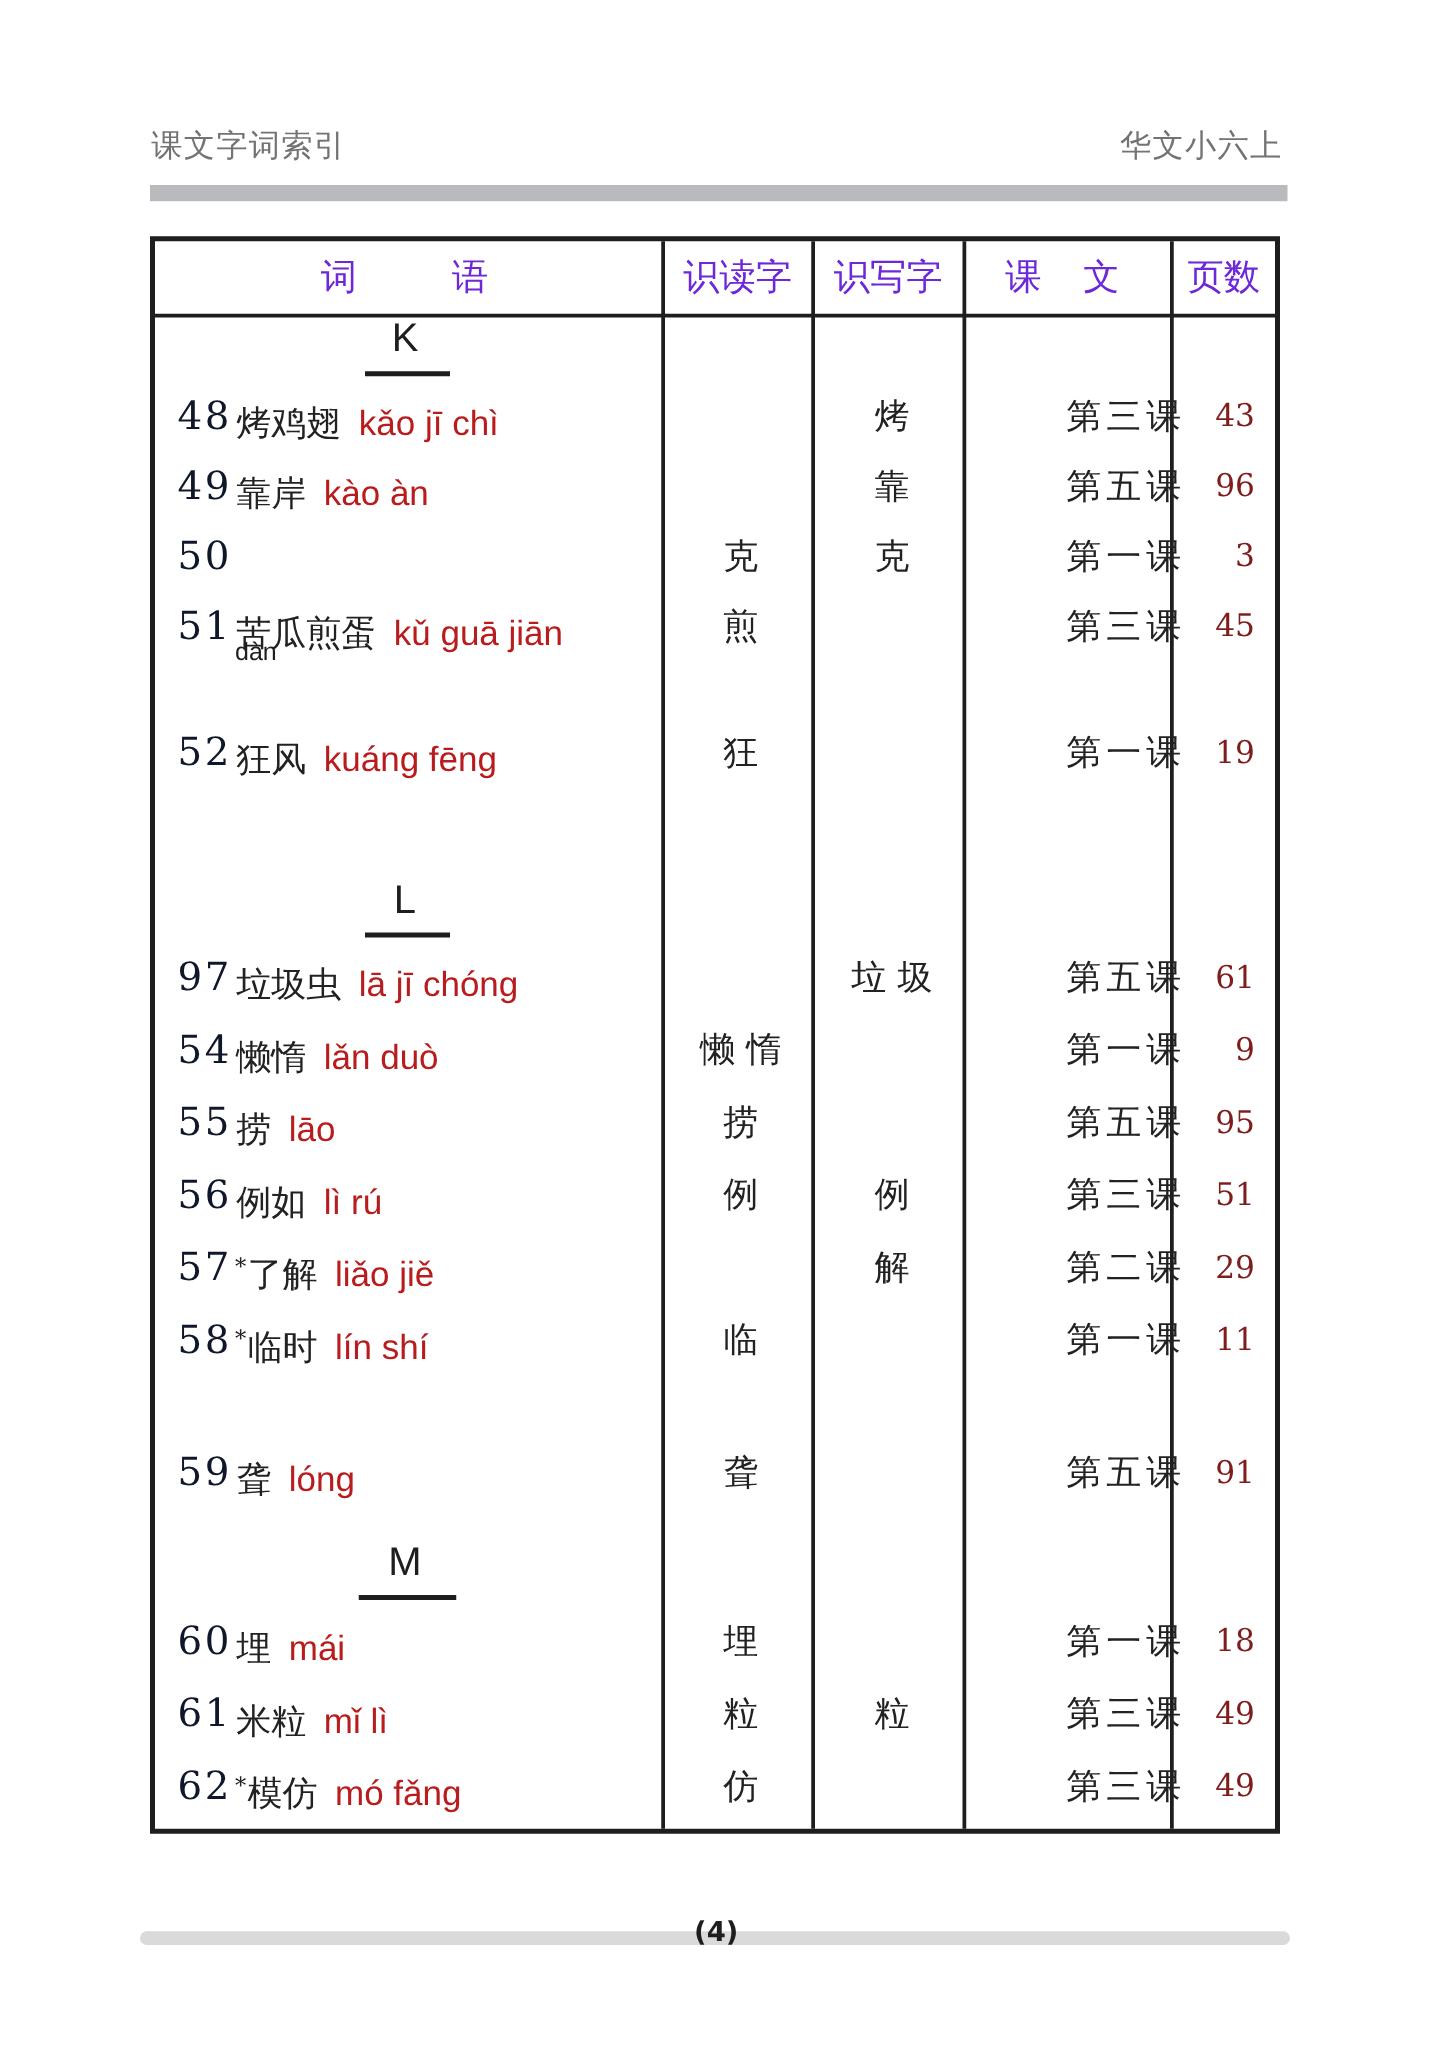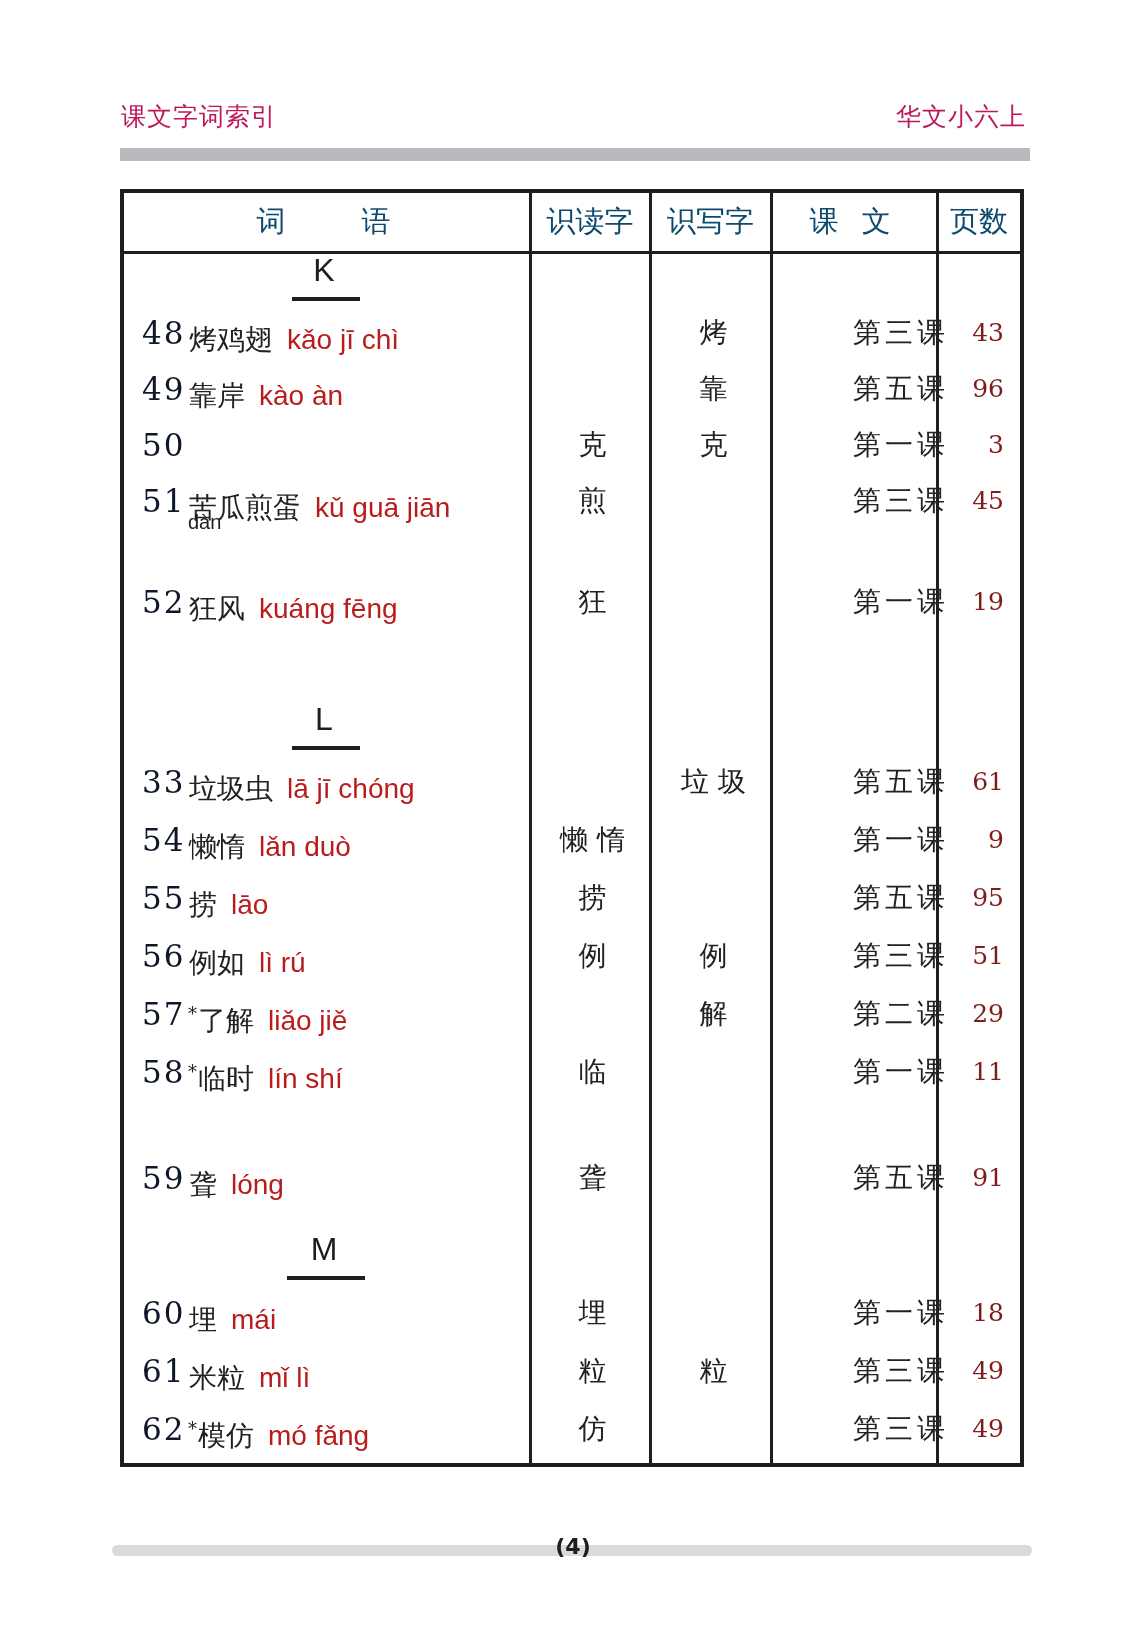--- a/index.html
+++ b/index.html
@@ -1,25 +1,25 @@
 <!DOCTYPE html>
 <html><head>
   <meta charset="utf-8">
   <style>
     html, body { margin: 0; padding: 0; background: #ffffff; }
     body { width: 1146px; height: 1651px; position: relative; overflow: hidden; color: #1e1e1e; }
-    .hdr-title { position: absolute; top: 100px; font-family: Liberation Serif, serif; font-size: 25px; letter-spacing: 1px; color: #be185d; }
+    .hdr-title { position: absolute; top: 100px; font-family: Liberation Serif, serif; font-size: 25px; letter-spacing: 1px; color: #737373; }
     .hdr-left { left: 121px; }
     .hdr-right { right: 120px; }
     .hdr-bar { position: absolute; left: 120px; width: 910px; top: 148px; height: 13px; background: #b9babd; }
 
     .tbl { position: absolute; left: 120px; top: 189px; width: 904px; height: 1278px; border: 4px solid #1e1e1e; box-sizing: border-box; }
     .vline { position: absolute; top: 0; bottom: 0; width: 2.5px; background: #1e1e1e; }
     .hline { position: absolute; left: 0; right: 0; top: 58px; height: 3px; background: #1e1e1e; }
-    .th { position: absolute; top: 0; height: 58px; display: flex; align-items: center; justify-content: center; font-family: Liberation Serif, serif; font-size: 29px; color: #0c4a6e; }
+    .th { position: absolute; top: 0; height: 58px; display: flex; align-items: center; justify-content: center; font-family: Liberation Mono, monospace; font-size: 29px; color: #6d28d9; }
 
     .rows { position: absolute; left: 0; top: 61px; right: 0; }
     .row { position: absolute; left: 0; right: 0; height: 56px; }
     .c { position: absolute; top: 0; height: 56px; line-height: 56px; white-space: nowrap; }
     .num { left: 18px; font-family: "DejaVu Serif", serif; font-size: 31px; color: #0f172a; letter-spacing: 2px; }
     .word { left: 64px; font-family: "DejaVu Serif", serif; font-size: 28px; color: #222; }
     .star { font-size: 18px; vertical-align: 10px; margin-right: 1px; }
     .py { font-family: "Liberation Sans", sans-serif; font-size: 28px; margin-left: 14px; color: #b91c1c; }
     .py2 { position: absolute; left: 64px; top: 38px; font-family: "Liberation Sans", sans-serif; font-size: 20px; color: #1e1e1e; }
     .cc { font-family: "DejaVu Serif", serif; font-size: 28px; color: #222; text-align: center; }
@@ -98,21 +98,21 @@
       <span class="c cc read">狂</span>
       <span class="c cc write"></span>
       <span class="c cc lesson">第一课</span>
       <span class="c page">19</span>
     </div>
 
     <div class="sec" style="top:447px">L</div>
     <div class="sec-line" style="top:492px"></div>
 
     <div class="row" style="top:500px">
-      <span class="c num">33</span>
+      <span class="c num">97</span>
       <span class="c word"><span class="star"></span><span>垃圾虫</span><span class="py">lā jī chóng</span></span>
       <span class="c cc read"></span>
       <span class="c cc write">垃 圾</span>
       <span class="c cc lesson">第五课</span>
       <span class="c page">61</span>
     </div>
     <div class="row" style="top:558px">
       <span class="c num">54</span>
       <span class="c word"><span class="star"></span><span>懒惰</span><span class="py">lǎn duò</span></span>
       <span class="c cc read">懒 惰</span>

